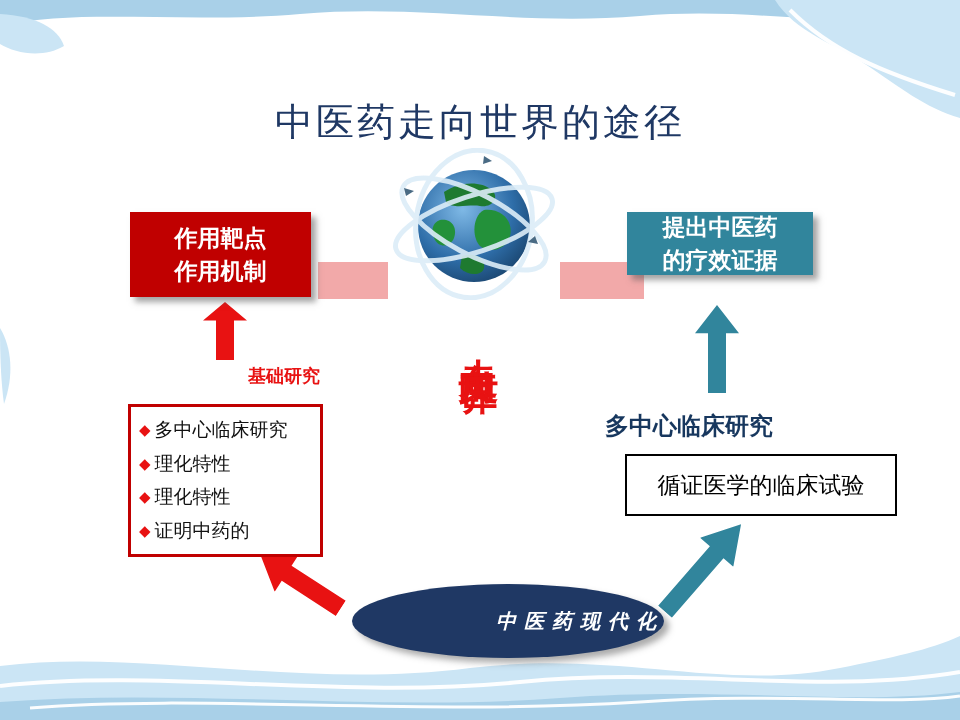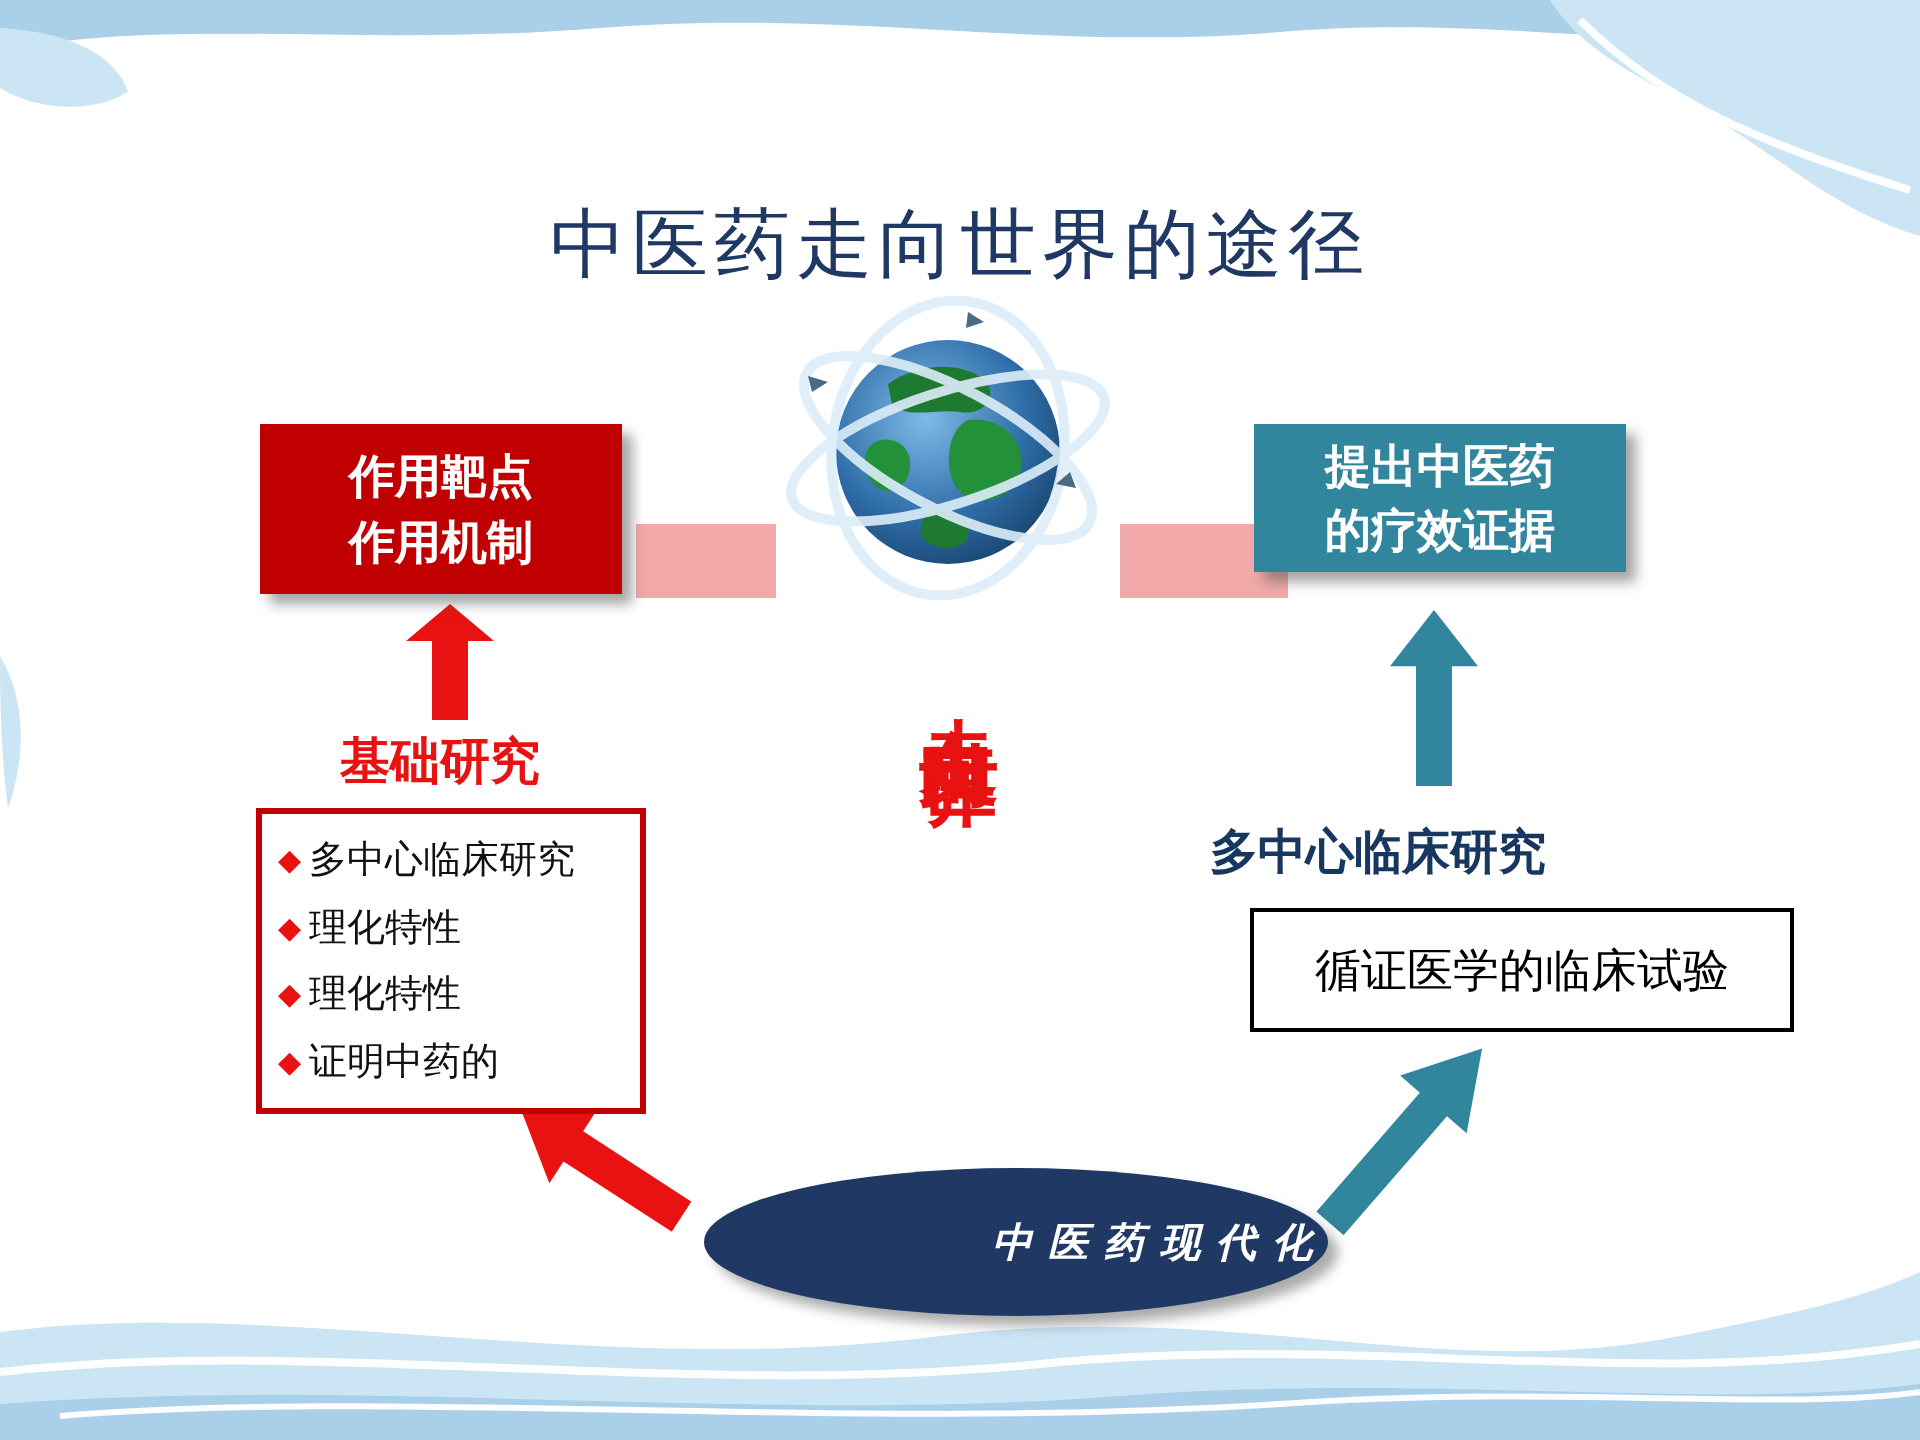--- a/index.html
+++ b/index.html
@@ -33,34 +33,34 @@
   }
   .globe svg { width: 100%; height: 100%; }
 
   .stat-box {
     position: absolute; display: flex; flex-direction: column;
     align-items: center; justify-content: center; text-align: center;
     color: #ffffff; font-weight: bold; font-size: 23px; line-height: 1.4;
     z-index: 3; box-shadow: 5px 5px 6px rgba(90,90,90,0.55);
   }
   .red-box  { left: 130px; top: 212px; width: 181px; height: 85px; background: var(--box_red, #C00000); }
-  .teal-box { left: 627px; top: 212px; width: 186px; height: 74px; background: var(--teal, #31859C); }
+  .teal-box { left: 627px; top: 212px; width: 186px; height: 63px; background: var(--teal, #31859C); }
 
   .arrow { position: absolute; z-index: 2; }
   .arrow svg { width: 100%; height: 100%; display: block; }
   .fill-red  { fill: var(--bright_red, #E81212); }
   .fill-teal { fill: var(--teal, #31859C); }
   .arrow-basic     { left: 203px; top: 302px; width: 44px; height: 58px; }
   .arrow-clinical  { left: 695px; top: 305px; width: 44px; height: 88px; }
   .arrow-diag-red  { left: 279px; top: 535px; width: 44px; height: 95px; transform: rotate(-57deg); }
   .arrow-diag-teal { left: 681px; top: 510px; width: 44px; height: 116px; transform: rotate(41deg); }
 
   .label-basic {
-    position: absolute; left: 120px; top: 364px; width: 200px; text-align: center;
-    font-size: 25px; font-weight: bold; color: var(--bright_red, #E81212); z-index: 3;
+    position: absolute; left: 120px; top: 364px; width: 200px; text-align: right;
+    font-size: 18px; font-weight: bold; color: var(--bright_red, #E81212); z-index: 3;
   }
   .label-clinical {
     position: absolute; left: 605px; top: 410px; width: 235px; text-align: left;
     font-size: 24px; font-weight: bold; color: var(--label_navy, #17375E); z-index: 3;
   }
 
   .list-box {
     position: absolute; left: 128px; top: 404px; width: 195px; height: 153px;
     background: #ffffff; border: 3px solid var(--box_red, #C00000);
     padding: 10px 8px; z-index: 3;

